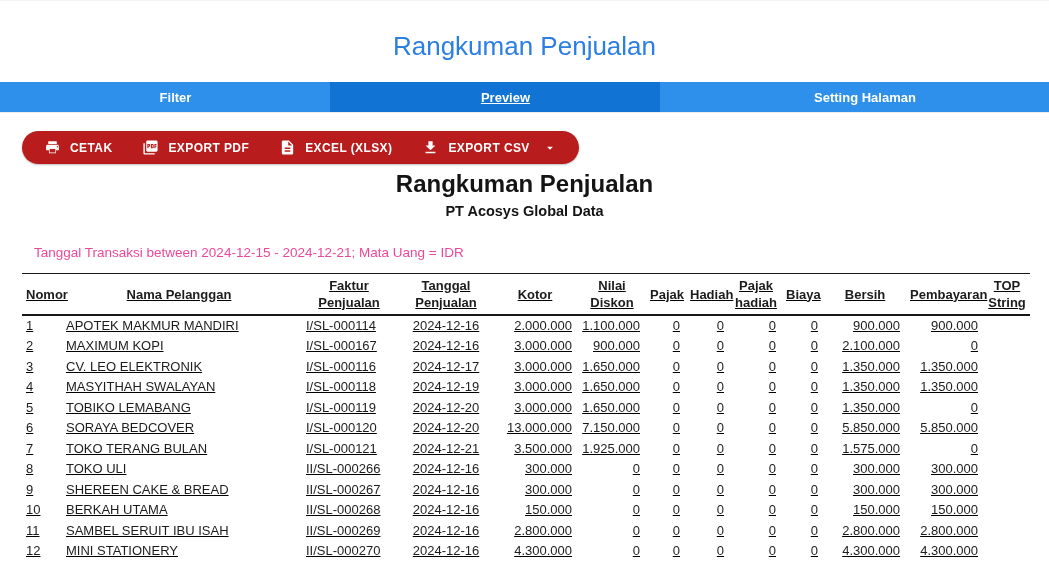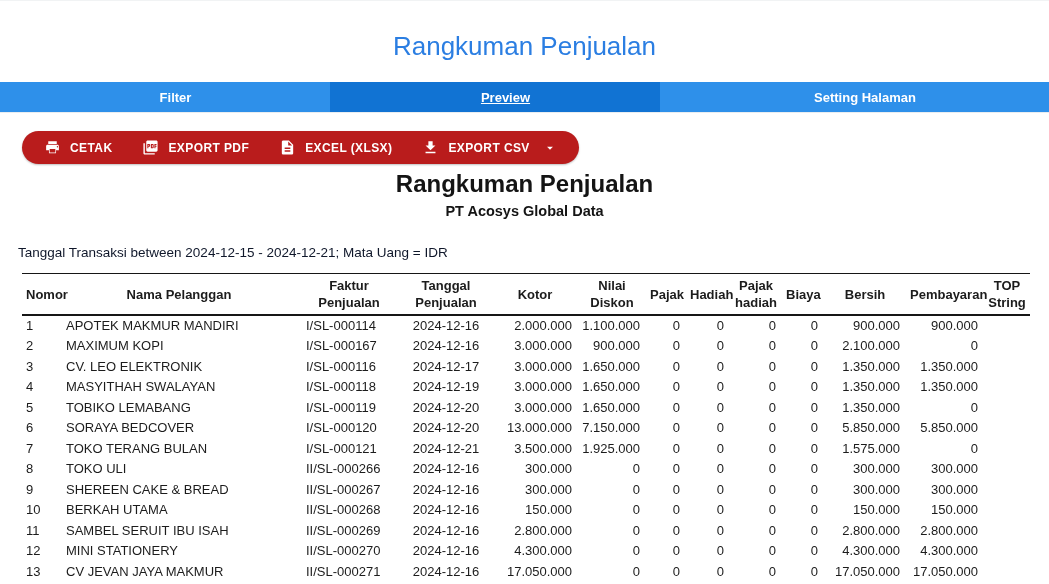--- a/index.html
+++ b/index.html
@@ -21,23 +21,23 @@
              background:#b91c1c; border-radius:17px; height:33px; padding:0 22px;
              gap:30px; box-shadow:0 1px 2px rgba(0,0,0,.25); }
   .tb-btn { display:flex; align-items:center; gap:9px; color:#fff; font-weight:bold;
             font-size:12px; letter-spacing:.4px; cursor:pointer; white-space:nowrap; }
   .tb-btn svg { display:block; }
 
   .report-title { text-align:center; font-size:24px; font-weight:bold; color:#141414;
                   margin-top:5px; line-height:30px; }
   .report-company { text-align:center; font-size:14.5px; font-weight:bold; color:#141414;
                     margin-top:3px; line-height:18px; }
-  .filter-info { margin:25px 0 0 18px; font-size:13.5px; color:#0f172a; }
-
-  .table-wrap { margin:13px 0 0 22px; }
+  .filter-info { margin:25px 0 0 34px; font-size:13.5px; color:#ec4899; }
+
+  .table-wrap { margin:13px 0 0 22px;text-decoration:underline; }
   table { border-collapse:collapse; width:1008px; table-layout:fixed;
           font-size:13px; color:#1c1c1c; }
   thead th { font-weight:bold; font-size:13px; line-height:17px; padding:3px 4px;
              border-top:1.5px solid #161616; border-bottom:2.5px solid #161616;
              vertical-align:middle; height:41px; }
   tbody td { height:20.5px; padding:0 4px; white-space:nowrap; overflow:hidden;
              vertical-align:middle; }
   .al-left   { text-align:left; }
   .al-center { text-align:center; }
   .al-right  { text-align:right; padding-right:6px !important; }
@@ -316,33 +316,18 @@
           <td class="al-right col-4">4.300.000</td>
           <td class="al-right col-5">0</td>
           <td class="al-right col-6">0</td>
           <td class="al-right col-7">0</td>
           <td class="al-right col-8">0</td>
           <td class="al-right col-9">0</td>
           <td class="al-right col-10">4.300.000</td>
           <td class="al-right col-11">4.300.000</td>
           <td class="al-center col-12"></td>
         </tr>
-        <tr>
-          <td class="al-left col-0">13</td>
-          <td class="al-left col-1">CV JEVAN JAYA MAKMUR</td>
-          <td class="al-left col-2">II/SL-000271</td>
-          <td class="al-center col-3">2024-12-16</td>
-          <td class="al-right col-4">17.050.000</td>
-          <td class="al-right col-5">0</td>
-          <td class="al-right col-6">0</td>
-          <td class="al-right col-7">0</td>
-          <td class="al-right col-8">0</td>
-          <td class="al-right col-9">0</td>
-          <td class="al-right col-10">17.050.000</td>
-          <td class="al-right col-11">17.050.000</td>
-          <td class="al-center col-12"></td>
-        </tr>
       </tbody>
   </table>
 </div>
 
 
 
 
 </body></html>

